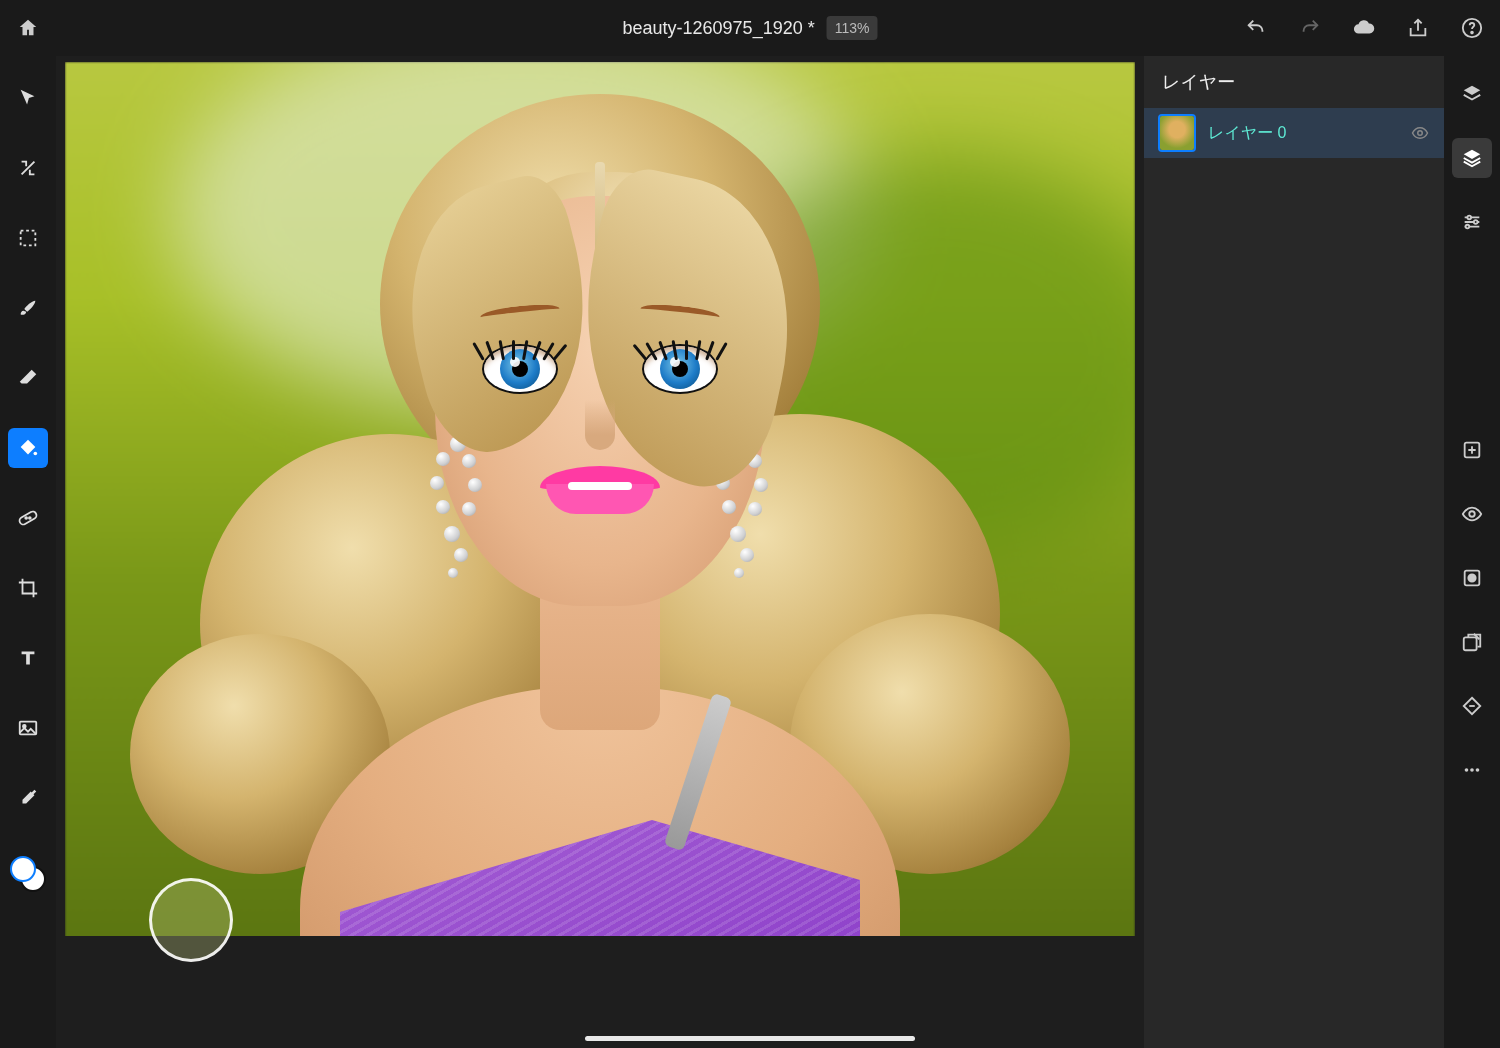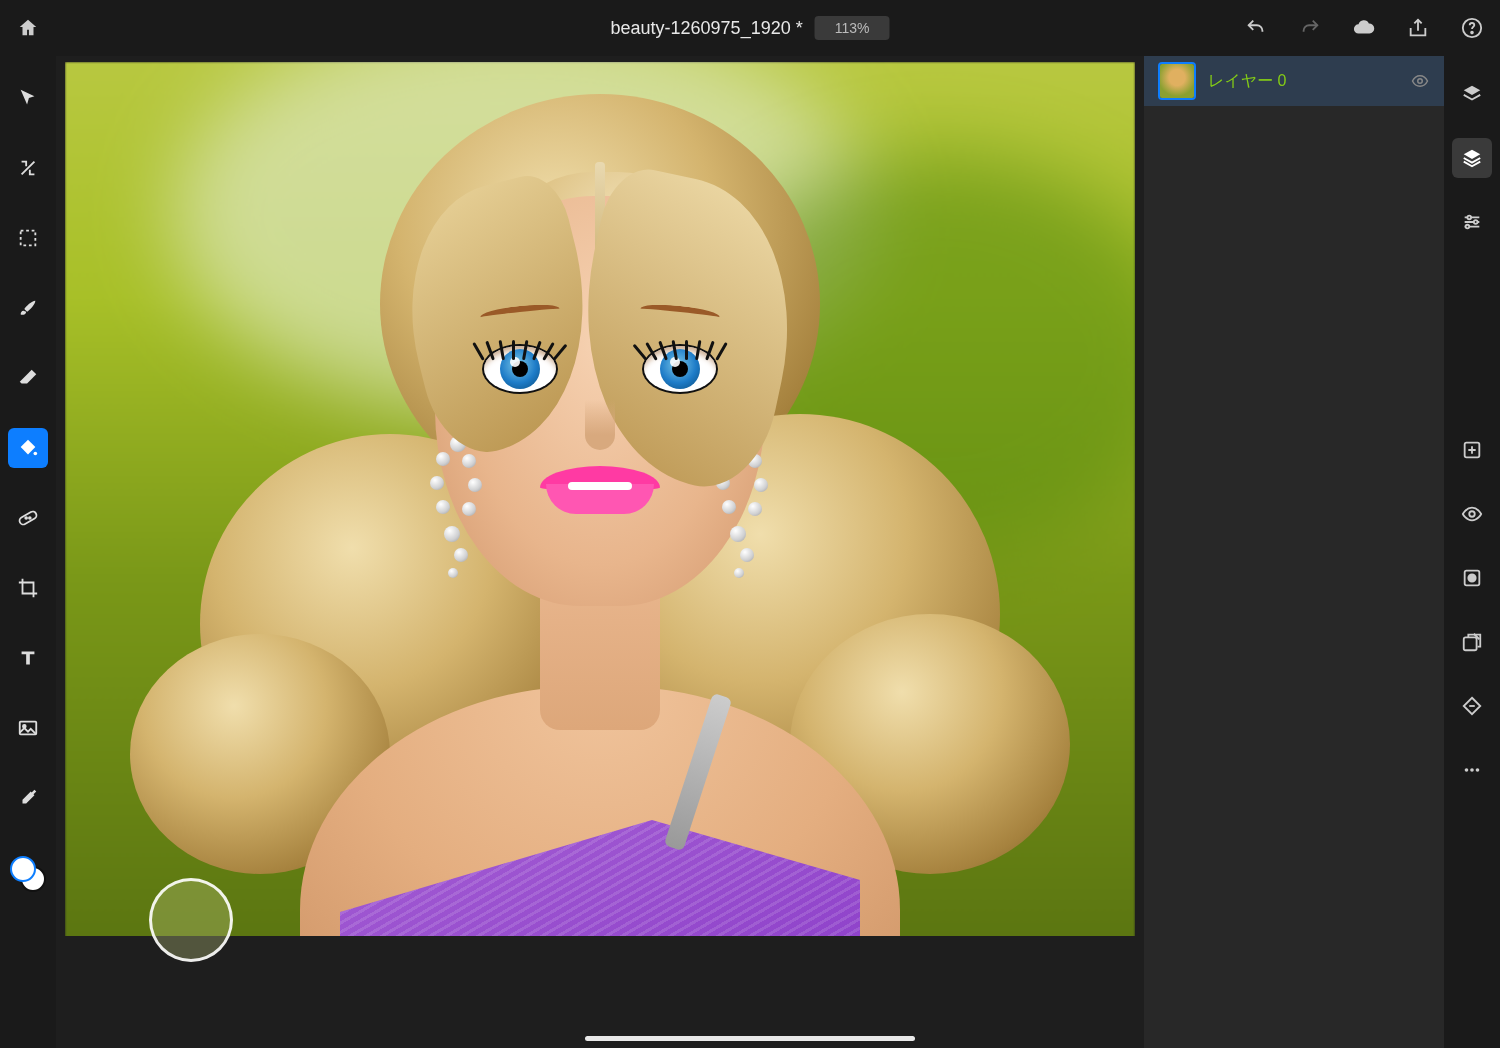--- a/index.html
+++ b/index.html
@@ -5,21 +5,21 @@
   * { box-sizing: border-box; margin: 0; padding: 0; user-select: none; }
   html, body { width: 100%; height: 100%; background: #1a1a1a; font-family: -apple-system, BlinkMacSystemFont, "Segoe UI", sans-serif; color: #ccc; overflow: hidden; }
   body { width: 1500px; height: 1048px; position: relative; }
 
   
   .topbar { height: 56px; background: #1a1a1a; display: flex; align-items: center; padding: 0 16px; position: relative; }
   .topbar .left { display: flex; align-items: center; }
   .topbar .center { position: absolute; left: 50%; transform: translateX(-50%); display: flex; align-items: center; gap: 12px; }
   .topbar .right { margin-left: auto; display: flex; align-items: center; gap: 30px; }
   .topbar .doc-title { color: #e8e8e8; font-size: 18px; }
-  .topbar .zoom-badge { background: #3a3a3a; color: #bbb; font-size: 14px; padding: 4px 20px; border-radius: 4px; }
+  .topbar .zoom-badge { background: #3a3a3a; color: #bbb; font-size: 14px; padding: 4px 8px; border-radius: 4px; }
   .icon-btn { width: 24px; height: 24px; display: flex; align-items: center; justify-content: center; cursor: pointer; color: #ccc; }
   .icon-btn.dim { color: #666; }
   .icon-btn svg { width: 22px; height: 22px; }
 
   
   .left-toolbar { position: absolute; left: 0; top: 56px; bottom: 0; width: 56px; background: #1a1a1a; display: flex; flex-direction: column; align-items: center; padding-top: 22px; gap: 30px; }
   .tool { width: 40px; height: 40px; display: flex; align-items: center; justify-content: center; border-radius: 6px; cursor: pointer; color: #ddd; }
   .tool.active { background: #0d7eff; color: #fff; }
   .tool svg { width: 22px; height: 22px; }
   .color-swatch { width: 36px; height: 36px; position: relative; margin-top: 8px; }
@@ -33,21 +33,21 @@
   .rtool svg { width: 22px; height: 22px; }
   .right-toolbar .spacer { height: 140px; }
 
   
   .layers-panel { position: absolute; right: 56px; top: 56px; bottom: 0; width: 300px; background: #282828; display: flex; flex-direction: column; }
   .layers-header { padding: 14px 18px; font-size: 18px; color: #eee; font-weight: 500; }
   .layer-item { display: flex; align-items: center; padding: 6px 14px; gap: 12px; cursor: pointer; }
   .layer-item.selected { background: #2e3d4f; }
   .layer-thumb { width: 38px; height: 38px; border-radius: 4px; background: #fff; border: 2px solid transparent; flex-shrink: 0; overflow: hidden; position: relative; }
   .layer-item.selected .layer-thumb { border-color: #0d7eff; }
-  .layer-name { flex: 1; font-size: 16px; color: #84cc16; }
+  .layer-name { flex: 1; font-size: 16px; color: #5eead4; }
   .layer-vis { width: 20px; height: 20px; color: #888; cursor: pointer; display: flex; align-items: center; justify-content: center; }
   .layer-vis svg { width: 18px; height: 18px; }
   .thumb-img { width: 100%; height: 100%; background: radial-gradient(circle at 50% 40%, #e0b060 30%, #8aa030 70%); }
   .thumb-checker { width: 100%; height: 100%; background:
     linear-gradient(45deg,#ddd 25%,transparent 25%,transparent 75%,#ddd 75%),
     linear-gradient(45deg,#ddd 25%,transparent 25%,transparent 75%,#ddd 75%);
     background-size: 10px 10px; background-position: 0 0, 5px 5px; background-color: #fff;}
 
   
   .canvas-area { position: absolute; left: 56px; top: 56px; right: 356px; bottom: 0; background: #1e1e1e; overflow: hidden; display: flex; align-items: flex-start; justify-content: center; }
@@ -314,20 +314,21 @@
           <span style="left: 28px; top: 112px; width: 14px; height: 14px;"></span>
           <span style="left: 22px; top: 132px; width: 10px; height: 10px;"></span>
         </div>
     </div>
     <div class="canvas-below"></div>
     <div class="touch-circle"></div>
   </div>
 </div>
 
 <div class="layers-panel">
+  <div class="layers-header">レイヤー</div>
   <div class="layer-item selected">
     <div class="layer-thumb">
         <div class="thumb-img"></div>
       </div>
     <div class="layer-name">レイヤー 0</div>
     <div class="layer-vis">
         <svg viewBox="0 0 24 24" fill="none" stroke="currentColor" stroke-width="2">
           <path d="M2 12s3.5-7 10-7 10 7 10 7-3.5 7-10 7S2 12 2 12z"></path>
           <circle cx="12" cy="12" r="3"></circle>
         </svg>

